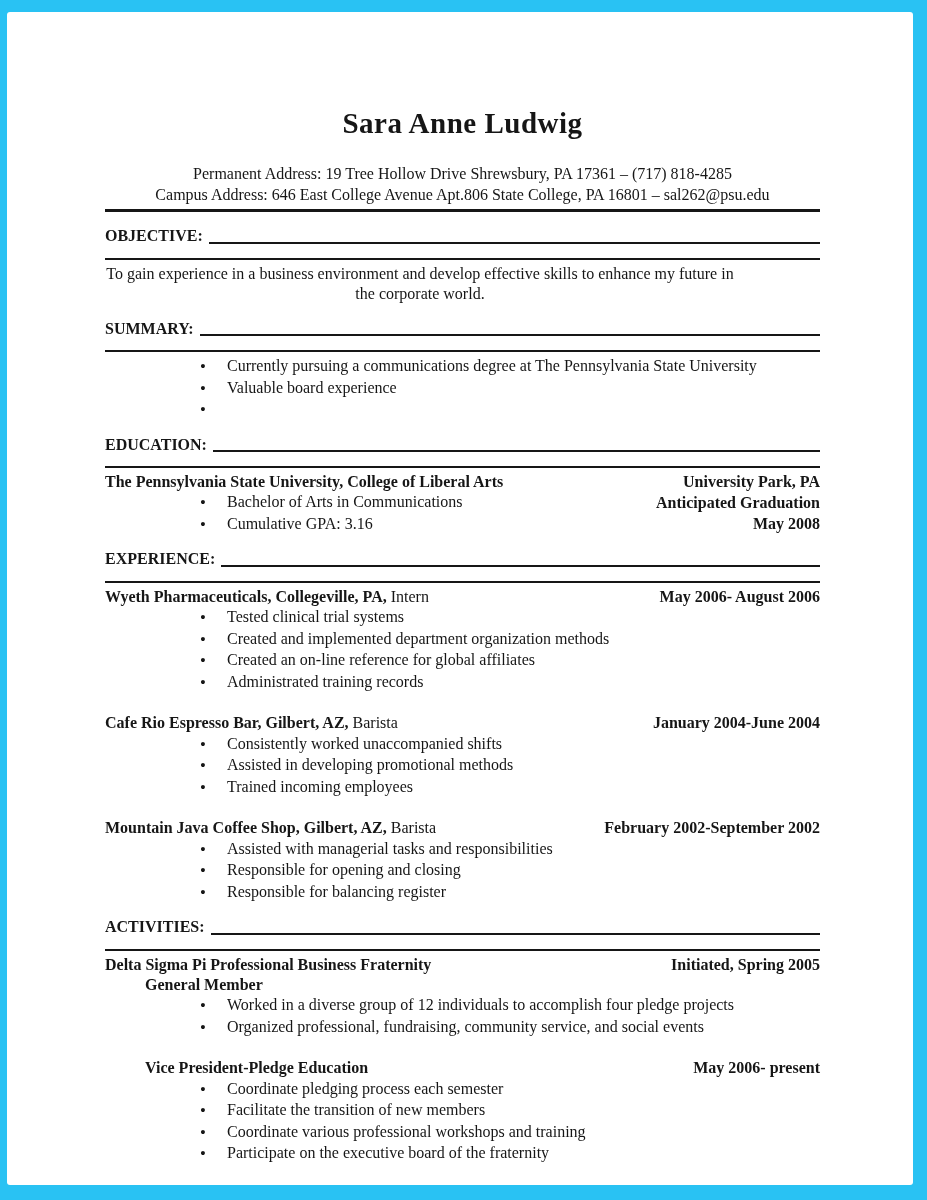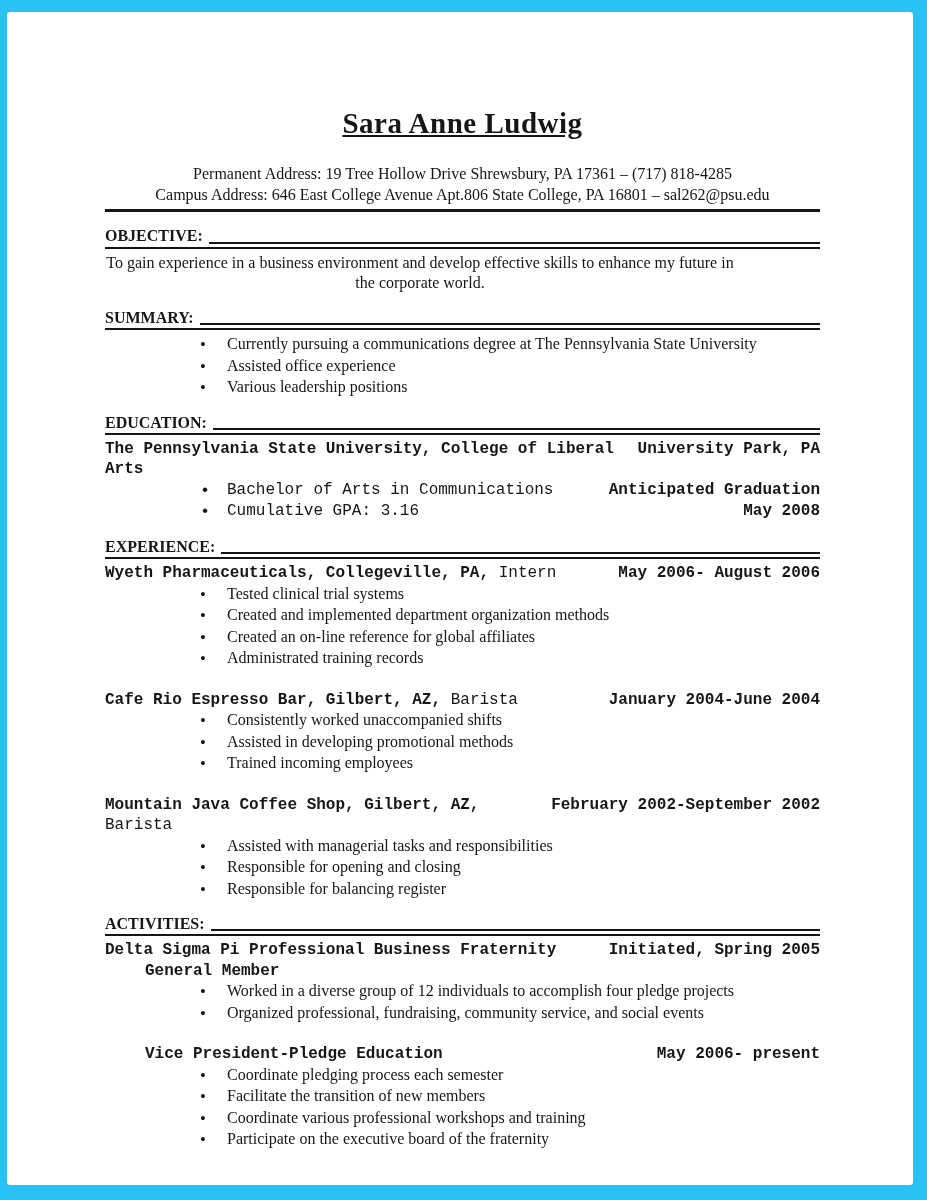--- a/index.html
+++ b/index.html
@@ -22,36 +22,35 @@
     font-size:16px;
     line-height:1.28;
   }
   .name{
     text-align:center;
     font-size:29px;
     font-weight:bold;
     margin:0 0 24px 0;
     line-height:1.15;
     letter-spacing:.5px;
-    text-decoration:underline;
   }
   .addr{text-align:center;}
   .addr-rule{border-bottom:3px solid #161616;margin-top:4px;}
   .sec{margin-top:15px;}
   .sec-heading{
     display:flex;align-items:flex-end;
     border-bottom:2px solid #161616;
-    padding-bottom:1px;
+    padding-bottom:12px;
     font-weight:bold;
     line-height:1.15;
   }
   .sec-heading-tail{flex:1;border-bottom:2px solid #161616;margin:0 0 2px 6px;}
   .sec-body{margin-top:4px;}
   .obj-text{max-width:630px;margin:0;text-align:center;}
-  .row{display:flex;justify-content:space-between;align-items:flex-start;font-family:Liberation Mono, monospace;}
+  .row{display:flex;justify-content:space-between;align-items:center;}
   .b{font-weight:bold;}
   .right-col{font-weight:bold;white-space:nowrap;text-align:right;}
   .bullets{margin:0;padding:0;list-style:none;}
   .bullet{display:flex;}
   .dot{flex:0 0 27px;margin-left:95px;font-size:1.05em;}
   .bullet-text{flex:1;}
   .job{margin-top:20px;}
   .job.first{margin-top:2px;}
   .pos{margin-top:20px;}
   .pos.first{margin-top:0;}
@@ -87,25 +86,24 @@
         <span class="sec-heading-tail"></span>
       </div>
       <div class="sec-body">
         <div class="bullets">
           <div class="bullet">
             <span class="dot">•</span>
             <span class="bullet-text">Currently pursuing a communications degree at The Pennsylvania State University</span>
           </div>
           <div class="bullet">
             <span class="dot">•</span>
-            <span class="bullet-text">Assisted office experience</span>
-          </div>
-          <div class="bullet">
-            <span class="dot">•</span>
-            <span class="bullet-text">Various leadership positions</span>
+            <span class="bullet-text">Valuable board experience</span>
+          </div>
+          <div class="bullet">
+            <span class="dot">•</span>
           </div>
         </div>
       </div>
     </div>
 
     <div class="sec">
       <div class="sec-heading">
         <span>EDUCATION:</span>
         <span class="sec-heading-tail"></span>
       </div>

